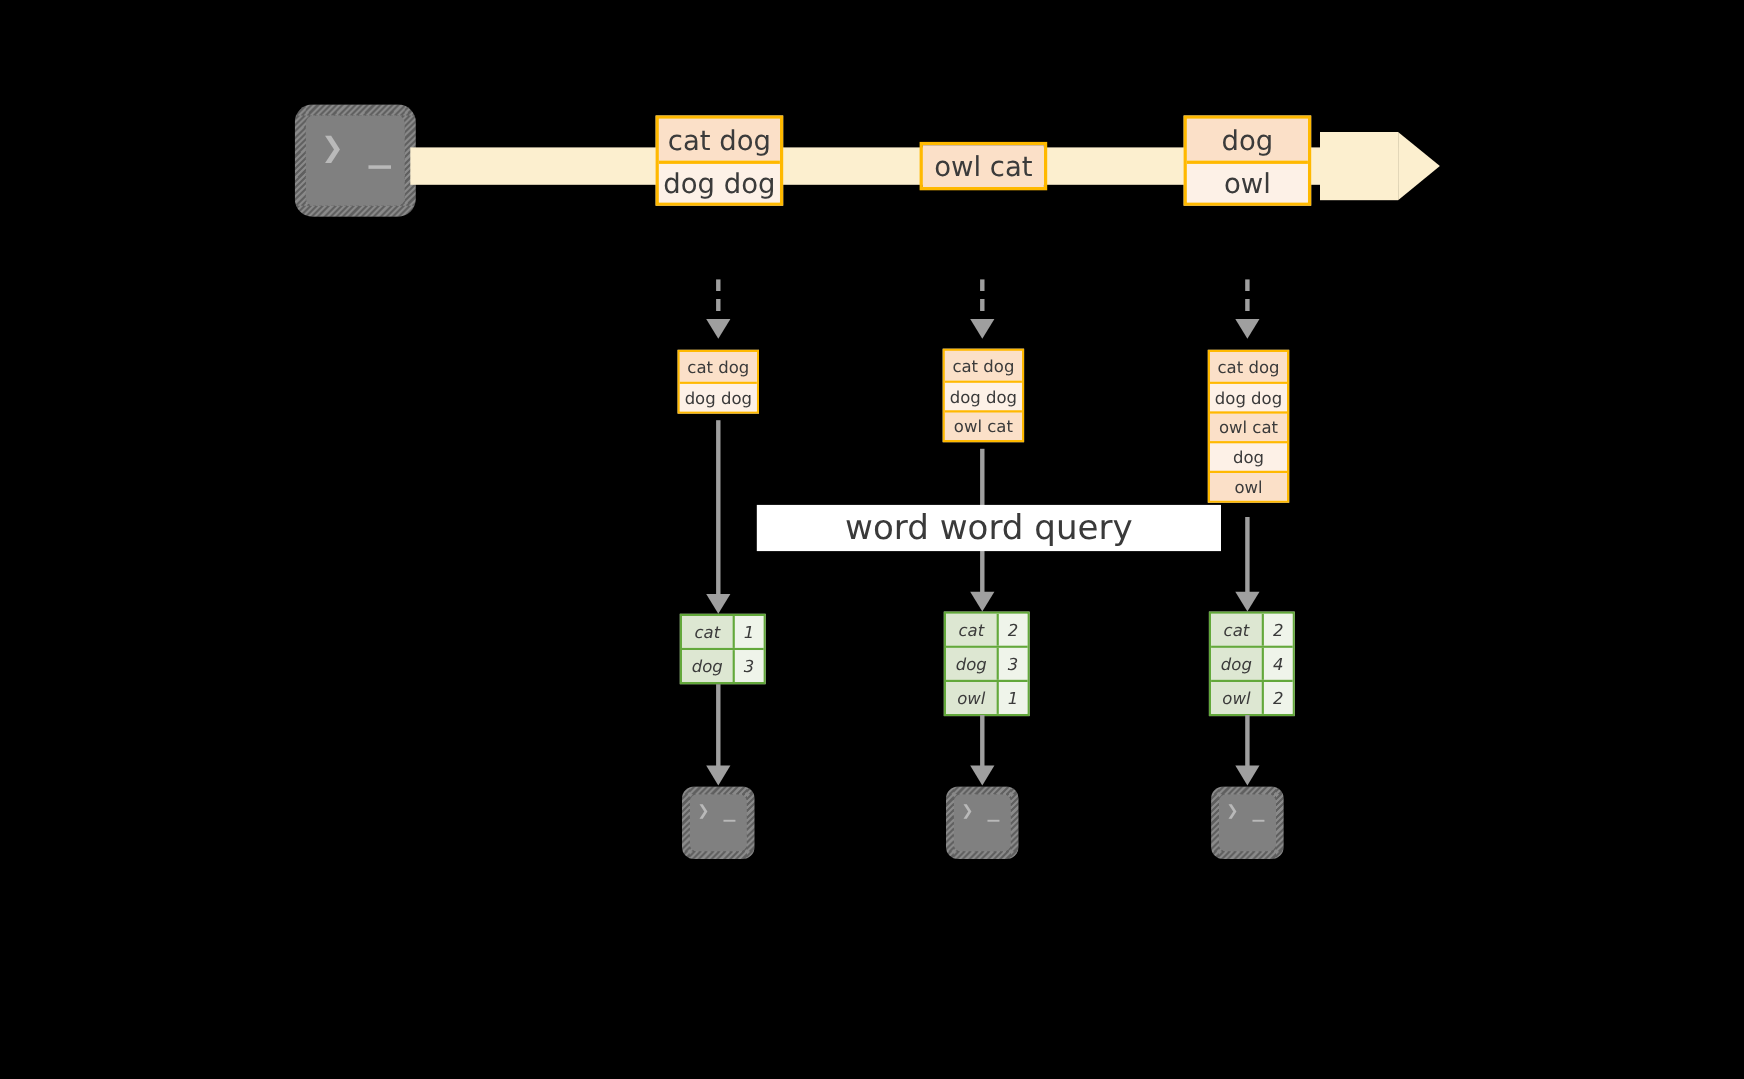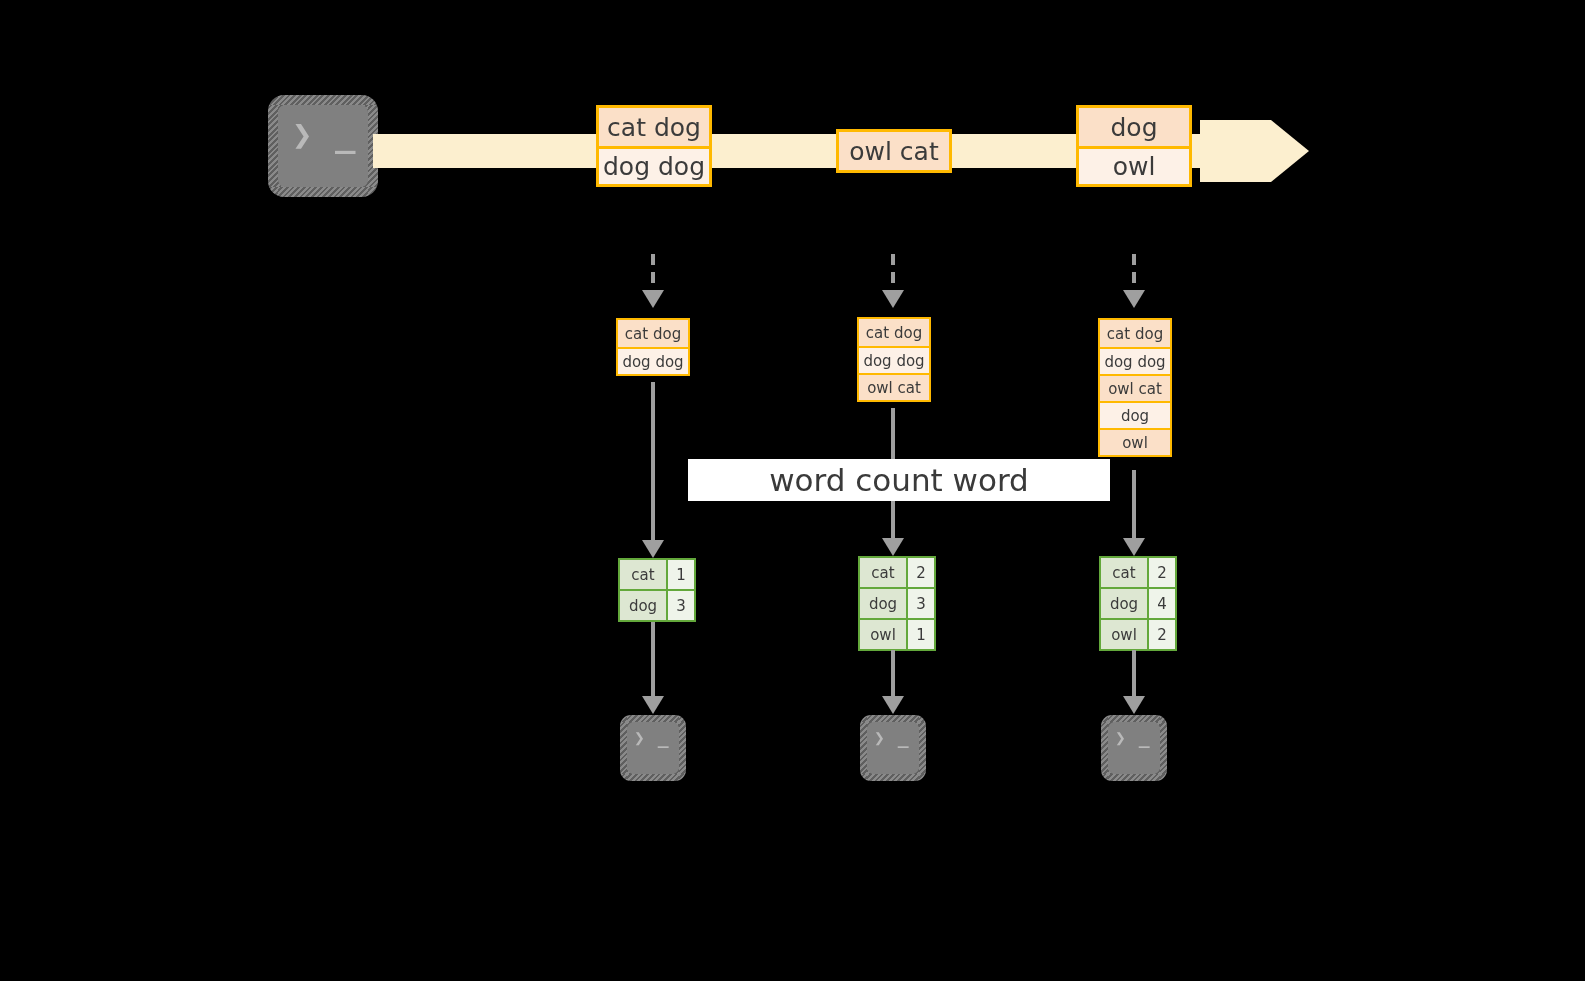--- a/index.html
+++ b/index.html
@@ -93,20 +93,21 @@
     position: absolute;
     box-sizing: border-box;
     border: 2px solid #63a83b;
     background: #eef4e8;
     display: flex;
     flex-direction: column;
   }
   .rtable .trow {
     display: flex;
     height: 29px;
+    font-style: italic;
   }
   .rtable .trow + .trow { border-top: 2px solid #63a83b; }
   .rtable .tc {
     box-sizing: border-box;
     display: flex;
     align-items: center;
     justify-content: center;
     font-size: 15px;
     color: #3b3b3b;
   }
@@ -278,16 +279,16 @@
   <div class="vline" style="left:1132px; top:650px; height:50px;"></div>
   <div class="vhead" style="left:1123px; top:696px;"></div>
 
   <div class="terminal small" style="left:1101px; top:715px; width:66px; height:66px;">
     <div class="inner">
       <div class="prompt">❯ _</div>
     </div>
   </div>
 
   <div class="query-label" style="left:688px; top:459px; width:422px; height:42px;">
-    <span>word count word</span>
+    <span>word word query</span>
   </div>
 
 </div>
 
 </body></html>

